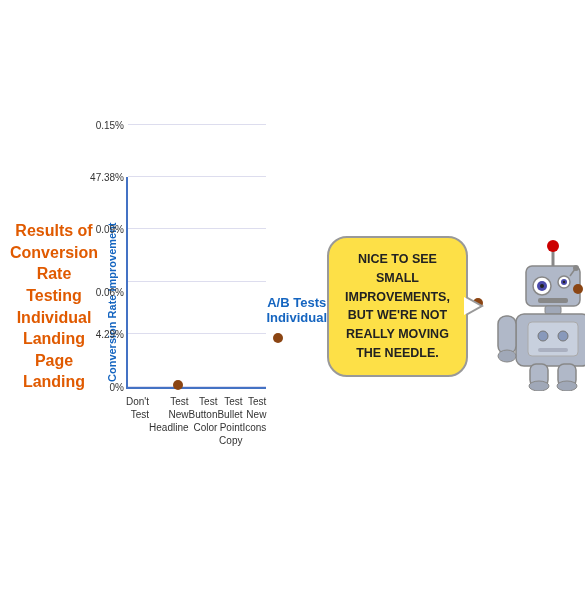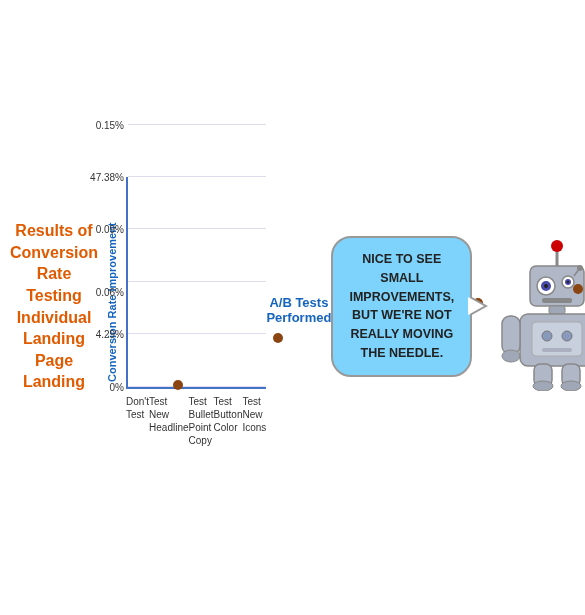--- a/index.html
+++ b/index.html
@@ -86,21 +86,21 @@
       transform: translate(-50%, 50%);
     }
     .x-axis-labels {
       display: flex;
       flex-direction: row;
       margin-top: 6px;
       padding-left: 0px;
     }
     .x-label {
       flex: 1;
-      text-align: left;
+      text-align: right;
       color: #333;
       font-size: 10px;
       line-height: 1.3;
     }
     .x-axis-title {
       text-align: center;
       color: #1565c0;
       font-size: 13px;
       font-weight: bold;
       margin-top: 6px;
@@ -125,21 +125,21 @@
       position: relative;
       border: 2px solid #999;
       border-radius: 20px;
       padding: 12px 16px;
       font-size: 12.5px;
       font-weight: bold;
       text-align: center;
       color: #222;
       max-width: 200px;
       line-height: 1.5;
-      background: #7dd3fc;
+      background: #fde047;
     }
     .speech-bubble::after {
       content: '';
       position: absolute;
       right: -18px;
       top: 50%;
       transform: translateY(-50%);
       width: 0;
       height: 0;
       border-top: 10px solid transparent;
@@ -203,28 +203,28 @@
           <div class="dot" style="left: 50px; bottom: 1.74667px; top: auto; transform: translate(-50%, 50%);"></div>
           <div class="dot" style="left: 150px; bottom: 48.9067px; top: auto; transform: translate(-50%, 50%);"></div>
           <div class="dot" style="left: 250px; bottom: 111.787px; top: auto; transform: translate(-50%, 50%);"></div>
           <div class="dot" style="left: 350px; bottom: 83.84px; top: auto; transform: translate(-50%, 50%);"></div>
           <div class="dot" style="left: 450px; bottom: 97.8133px; top: auto; transform: translate(-50%, 50%);"></div>
         </div>
       <div class="x-axis-labels" id="x-axis-labels">
 
       <div class="x-label">Don't<br>Test</div>
           <div class="x-label">Test New<br>Headline</div>
+          <div class="x-label">Test Button<br>Color</div>
           <div class="x-label">Test Bullet<br>Point Copy</div>
-          <div class="x-label">Test Button<br>Color</div>
           <div class="x-label">Test New<br>Icons</div>
         </div>
     </div>
   </div>
 
-  <div class="x-axis-title">A/B Tests Performed</div>
+  <div class="x-axis-title">A/B Tests Individual</div>
 
   <div class="bottom-section">
     <div class="speech-bubble-container">
       <div class="speech-bubble">NICE TO SEE SMALL IMPROVEMENTS, BUT WE'RE NOT REALLY MOVING THE NEEDLE.</div>
     </div>
     <div class="robot-container">
       <svg class="robot-svg" viewBox="0 0 130 155" xmlns="http://www.w3.org/2000/svg">
 
         <line x1="65" y1="15" x2="65" y2="30" stroke="#888" stroke-width="3"></line>
         <circle cx="65" cy="10" r="6" fill="#cc0000"></circle>

